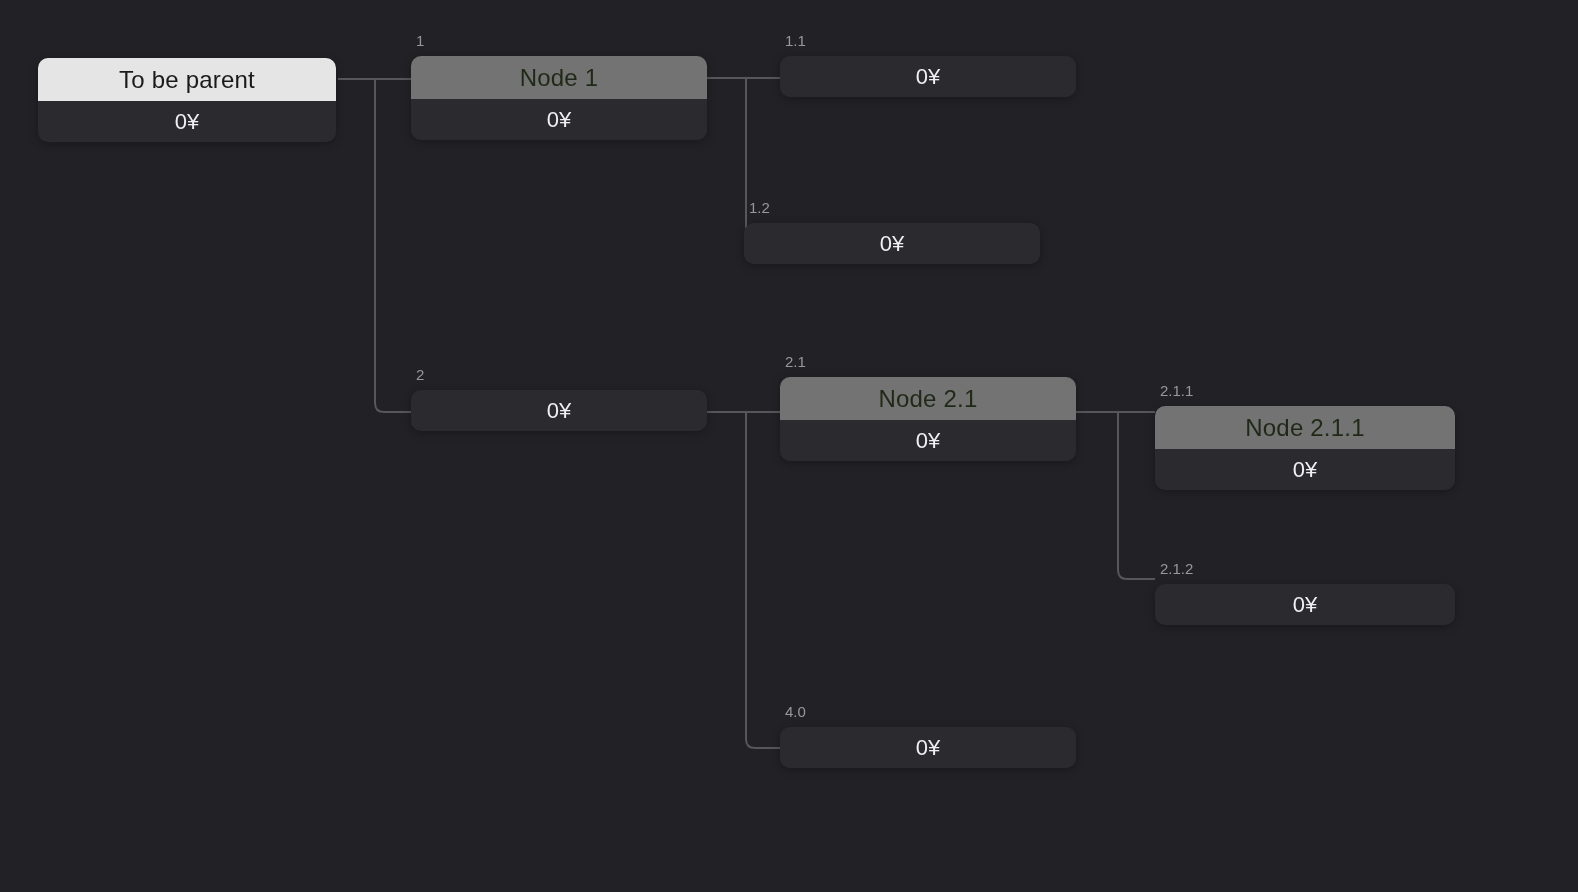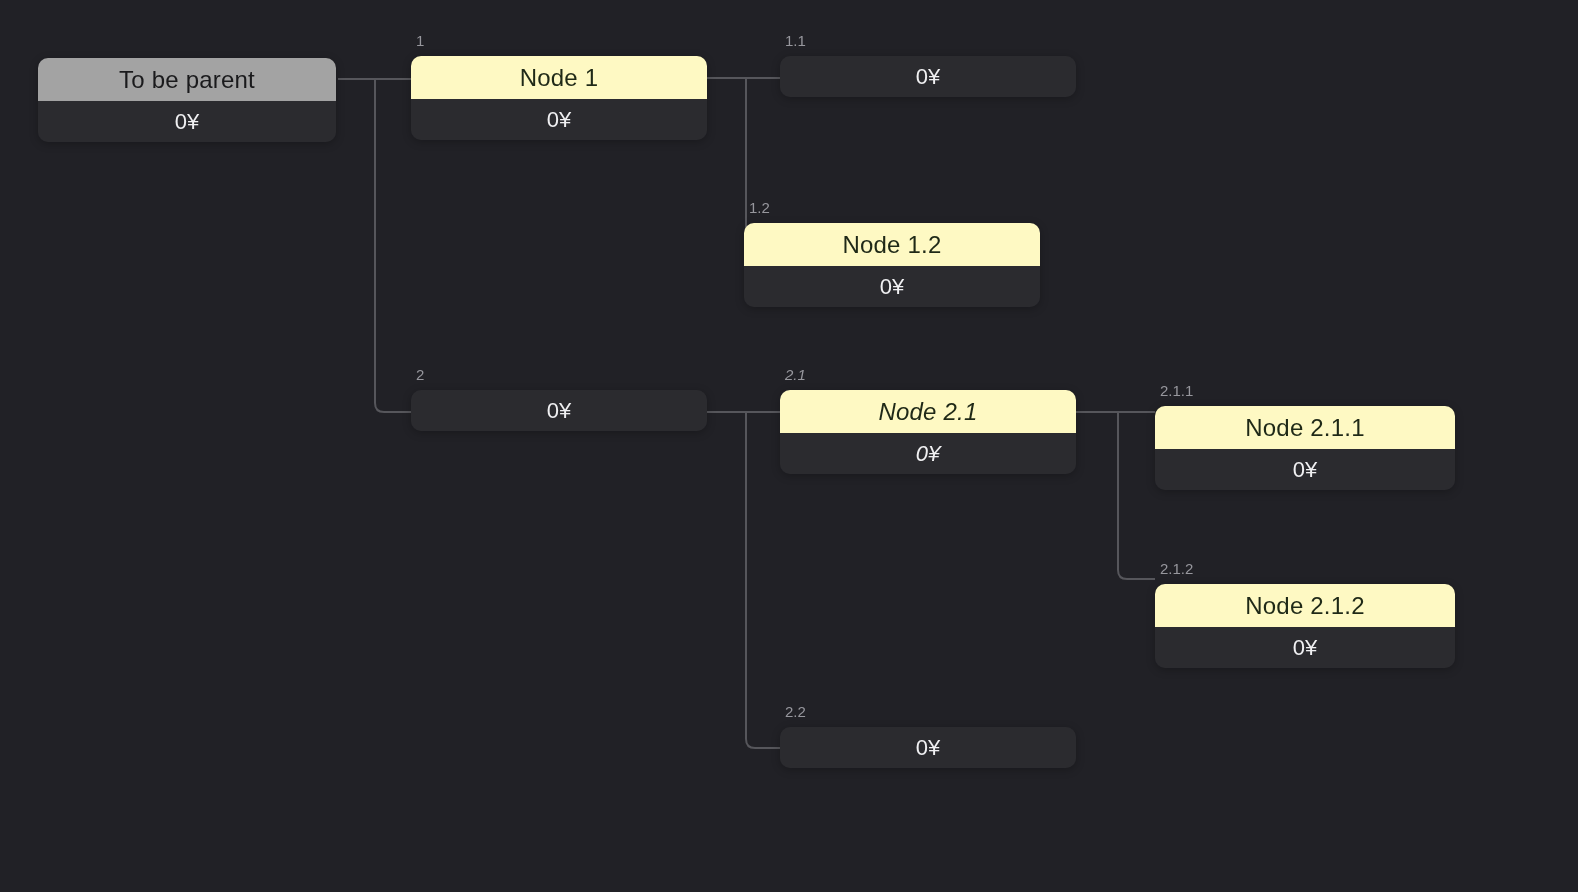--- a/index.html
+++ b/index.html
@@ -41,22 +41,22 @@
     box-shadow: 0 2px 8px rgba(0,0,0,0.25);
   }
   .node-header {
     height: 43px;
     display: flex;
     align-items: center;
     justify-content: center;
     font-size: 24px;
     letter-spacing: 0.2px;
   }
-  .node.child .node-header { background: #fef9c3; color: #1f2917; }
-  .node.root  .node-header { background: #a3a3a3; color: #1a1a1c; }
+  .node.child .node-header { background: #737373; color: #1f2917; }
+  .node.root  .node-header { background: #e5e5e5; color: #1a1a1c; }
   .node-body {
     height: 41px;
     background: #2b2b2f;
     display: flex;
     align-items: center;
     justify-content: center;
     font-size: 22px;
     color: #f0f0f2;
   }
 </style>
@@ -95,56 +95,54 @@
   <div class="node child" style="left: 780px; top: 56px; width: 296px;">
     <div class="outline-label">1.1</div>
     <div class="card">
       <div class="node-body">0¥</div>
     </div>
   </div>
 
   <div class="node child" style="left: 744px; top: 223px; width: 296px;">
     <div class="outline-label">1.2</div>
     <div class="card">
-      <div class="node-header">Node 1.2</div>
       <div class="node-body">0¥</div>
     </div>
   </div>
 
   <div class="node child" style="left: 411px; top: 390px; width: 296px;">
     <div class="outline-label">2</div>
     <div class="card">
       <div class="node-body">0¥</div>
     </div>
   </div>
 
-  <div class="node child" style="left: 780px; top: 390px; width: 296px; font-style: italic;">
+  <div class="node child" style="left: 780px; top: 377px; width: 296px;">
     <div class="outline-label">2.1</div>
     <div class="card">
       <div class="node-header">Node 2.1</div>
       <div class="node-body">0¥</div>
     </div>
   </div>
 
   <div class="node child" style="left: 1155px; top: 390px; width: 300px; margin-top: 16px;">
     <div class="outline-label">2.1.1</div>
     <div class="card">
       <div class="node-header">Node 2.1.1</div>
       <div class="node-body">0¥</div>
     </div>
   </div>
 
   <div class="node child" style="left: 1155px; top: 557px; width: 300px; margin-top: 27px;">
     <div class="outline-label">2.1.2</div>
     <div class="card">
-      <div class="node-header">Node 2.1.2</div>
       <div class="node-body">0¥</div>
     </div>
   </div>
 
   <div class="node child" style="left: 780px; top: 727px; width: 296px;">
-    <div class="outline-label">2.2</div>
+    <div class="outline-label">4.0</div>
     <div class="card">
       <div class="node-body">0¥</div>
     </div>
   </div>
 
 </div>
 
 </body></html>

